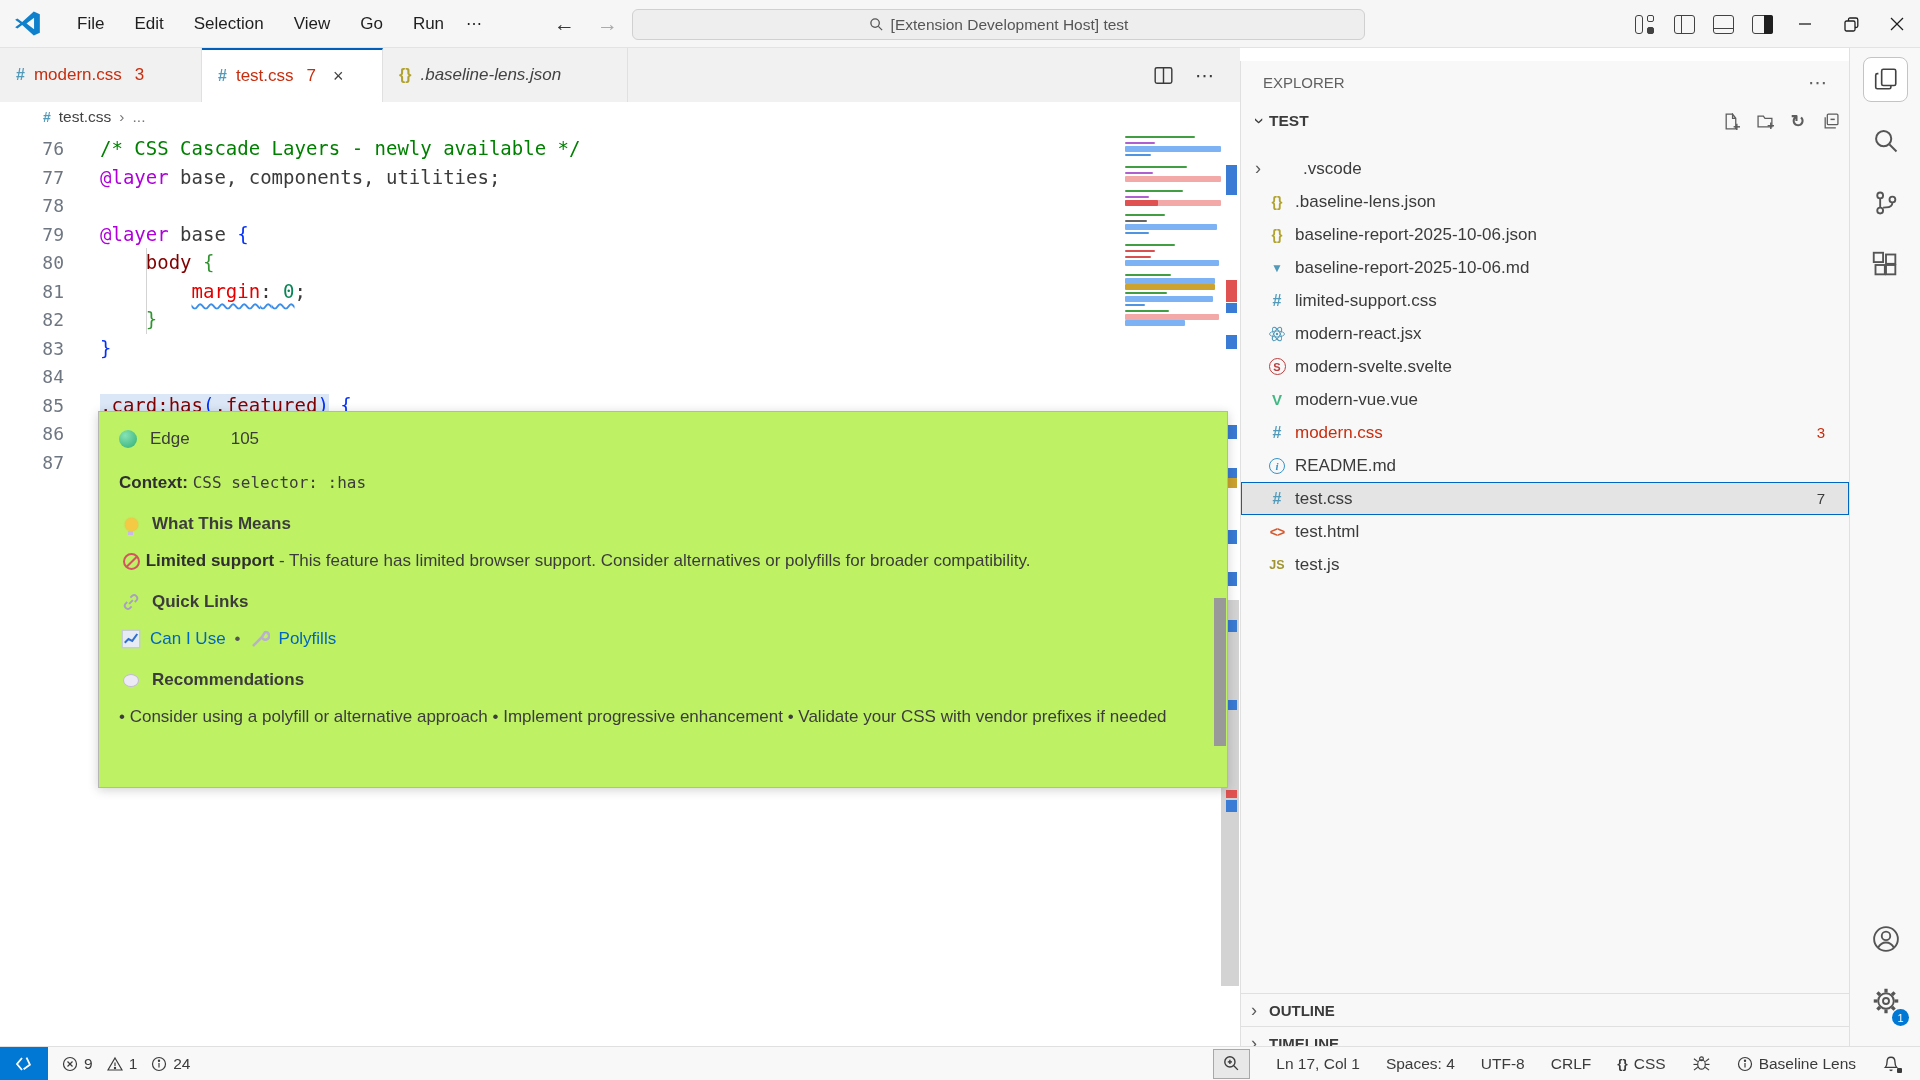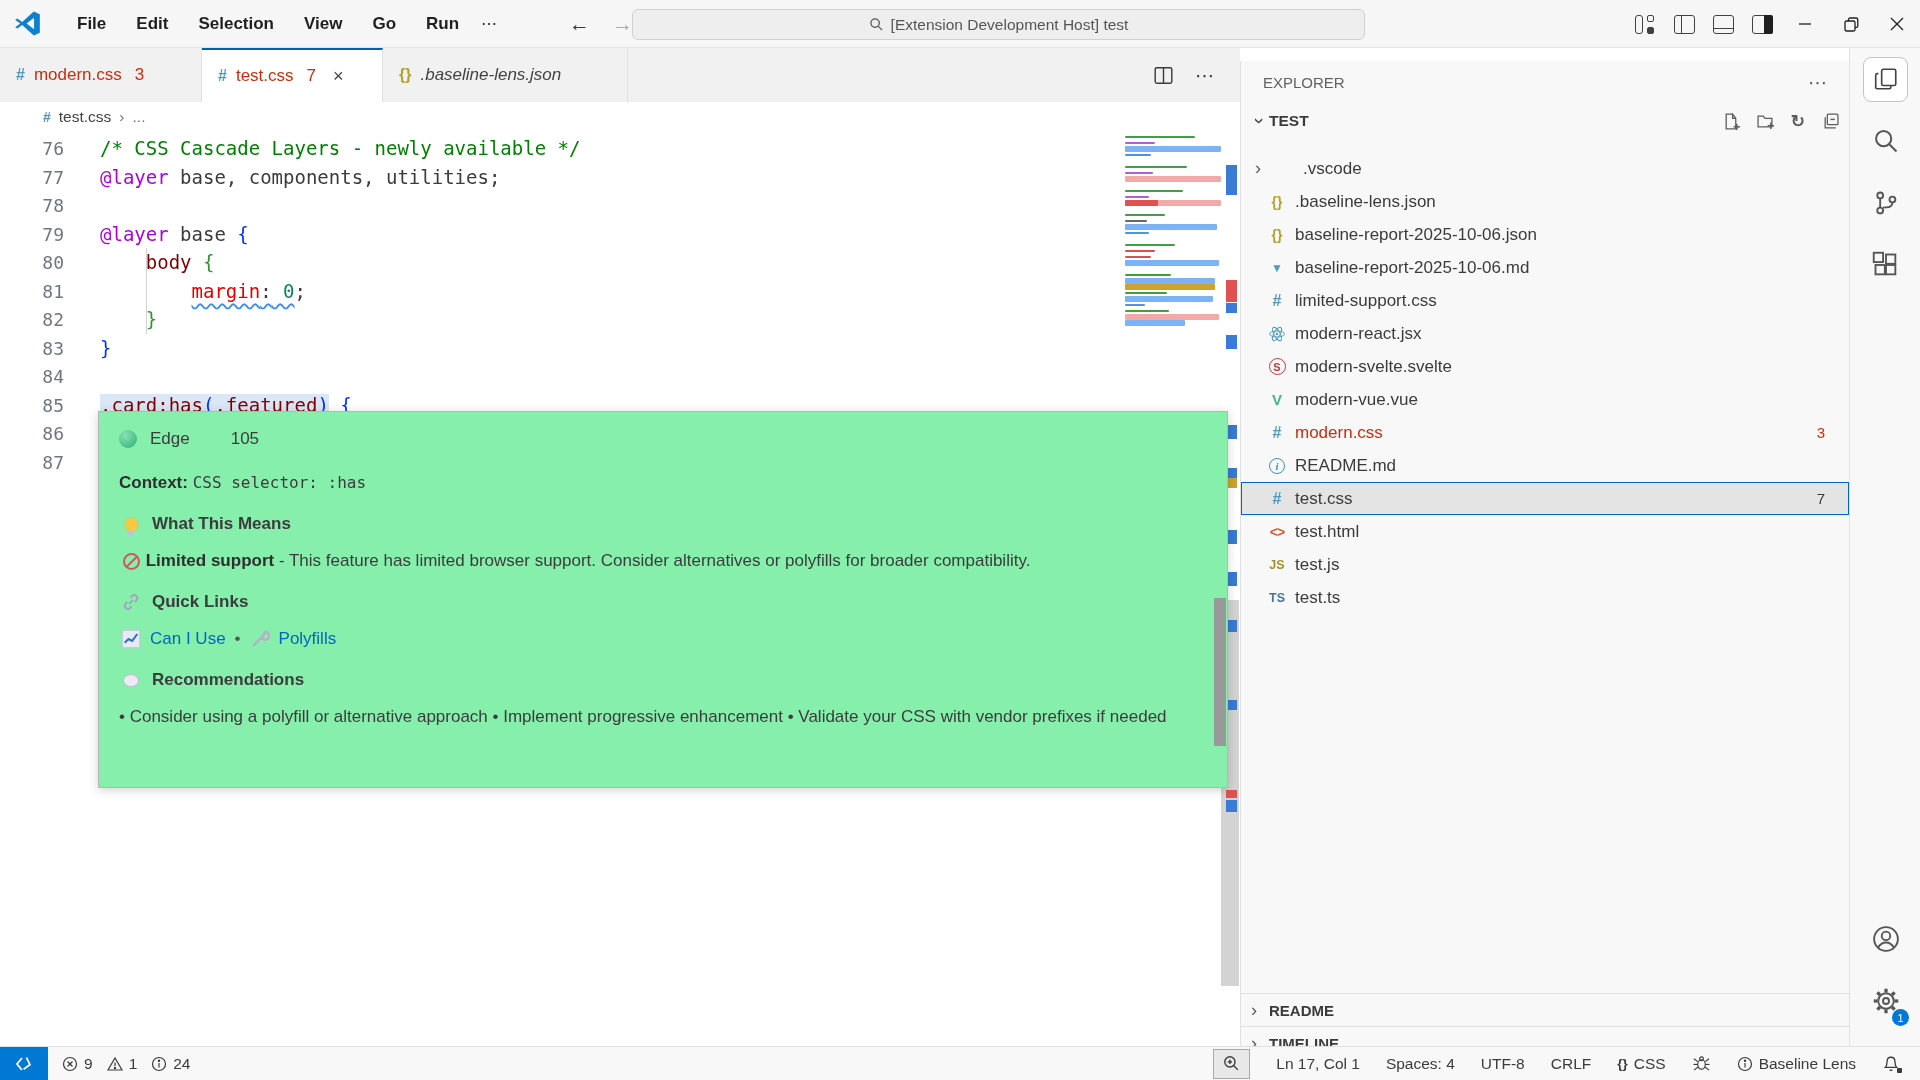--- a/index.html
+++ b/index.html
@@ -5,21 +5,21 @@
   * { margin:0; padding:0; box-sizing:border-box; }
   html,body { width:1920px; height:1080px; overflow:hidden; background:#fff;
               font-family:"Liberation Sans",sans-serif; color:#3b3b3b; }
 
   
   #titlebar { position:absolute; top:0; left:0; width:1920px; height:48px;
               background:#f6f6f6; border-bottom:1px solid #e3e3e3;
               display:flex; align-items:center; }
   #vscode-logo { margin-left:14px; width:27px; height:27px; }
   #menus { display:flex; margin-left:24px; gap:6px; font-size:17px; color:#1f1f1f; }
-  .menu-item { padding:4px 12px; border-radius:6px; cursor:default;font-weight:bold; }
+  .menu-item { padding:4px 12px; border-radius:6px; cursor:default; }
   .menu-overflow { padding:4px 10px; color:#1f1f1f; }
   #nav-arrows { display:flex; gap:22px; margin-left:62px; font-size:21px; }
   #nav-back { color:#383838; } #nav-fwd { color:#ababab; }
   #search-box { position:absolute; left:632px; top:9px; width:733px; height:31px;
                 background:#eeeeee; border:1px solid #d0d0d0; border-radius:6px;
                 display:flex; align-items:center; justify-content:center;
                 font-size:15.5px; color:#555; gap:7px; }
   #titlebar-right { position:absolute; right:0; top:0; height:48px; display:flex; align-items:center; }
   .lay-icon { width:21px; height:19px; margin:0 9px; position:relative; }
   .win-btn { width:46px; height:48px; display:flex; align-items:center; justify-content:center; }
@@ -73,21 +73,21 @@
   .mm-thin { height:2.5px; border-radius:1px; }
   .mm-bar { height:5.5px; border-radius:1px; position:relative; }
   .mm-red-cap { position:absolute; left:0; top:0; bottom:0; width:34%; background:#e05252; border-radius:1px; }
 
   
   #scrollbar-thumb { position:absolute; left:1221px; top:468px; width:18px; height:386px; background:#c4c4c4; opacity:.75; }
   .ov-marker { position:absolute; left:1226px; width:11px; }
 
   
   #hover-tooltip { position:absolute; left:98px; top:279px; width:1130px; height:377px;
-                   background:#86efac; border:1px solid #b6b6b6; box-shadow:0 2px 10px rgba(0,0,0,.18);
+                   background:#bef264; border:1px solid #b6b6b6; box-shadow:0 2px 10px rgba(0,0,0,.18);
                    padding:13px 20px; font-size:17px; line-height:28px; color:#3c3c3c; z-index:5; }
   .tt-row { margin-bottom:9px; }
   .tt-edge { display:flex; align-items:center; gap:13px; font-size:17px; margin-bottom:16px; }
   #edge-dot { width:18px; height:18px; border-radius:50%;
               background:radial-gradient(circle at 35% 30%, #86e2b4, #2fae74); }
   .tt-ver { margin-left:28px; }
   .tt-context { margin-bottom:12px; }
   .tt-context .mono { font-family:"DejaVu Sans Mono",monospace; font-size:16px; }
   .tt-h { font-weight:bold; display:flex; align-items:center; gap:11px; margin:13px 0 9px 2px; }
   b { color:#2f2f2f; }
@@ -527,28 +527,24 @@
         <span class="fbadge">7</span>
       </div>
       <div class="file-row">
         <span class="fi fi-html">&lt;&gt;</span>
         <span class="flabel">test.html</span>
       </div>
       <div class="file-row">
         <span class="fi fi-js">JS</span>
         <span class="flabel">test.js</span>
       </div>
-      <div class="file-row">
-        <span class="fi fi-ts">TS</span>
-        <span class="flabel">test.ts</span>
-      </div>
     </div>
   <div class="bottom-section" id="outline-row">
     <span class="tw">›</span>
-    <span>README</span>
+    <span>OUTLINE</span>
   </div>
   <div class="bottom-section" id="timeline-row">
     <span class="tw">›</span>
     <span>TIMELINE</span>
   </div>
 </div>
 
 <div id="activitybar">
   <div class="act-item">
     <span class="act-box">

